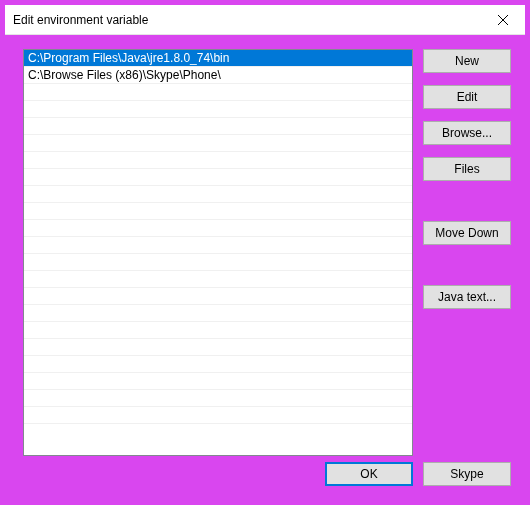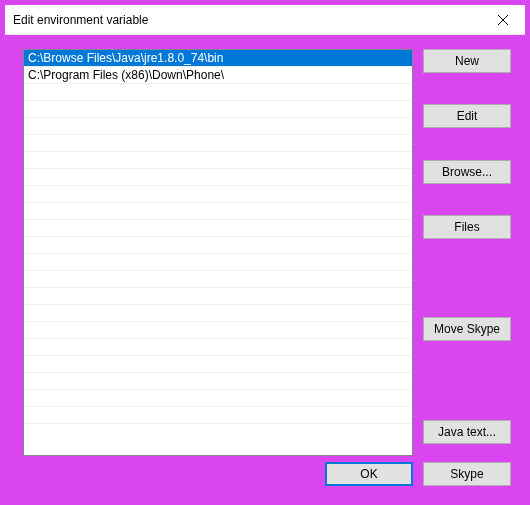--- a/index.html
+++ b/index.html
@@ -78,21 +78,20 @@
       border-bottom: 1px solid #f0f0f0;
     }
     .list-item.selected {
       background: #0078d7;
       color: #fff;
     }
     .side-buttons {
       width: 88px;
       display: flex;
       flex-direction: column;
-      justify-content: space-between;
     }
     .btn {
       width: 88px;
       height: 24px;
       background: #e1e1e1;
       border: 1px solid #adadad;
       color: #000;
       cursor: pointer;
       font-size: 12px;
       padding: 0;
@@ -129,22 +128,22 @@
         <line x1="0" y1="0" x2="10" y2="10" stroke="#000" stroke-width="1"></line>
         <line x1="10" y1="0" x2="0" y2="10" stroke="#000" stroke-width="1"></line>
       </svg>
     </button>
   </div>
 
   <div class="client-area">
     <div class="main-row">
 
       <div class="listbox" id="listbox">
-          <div class="list-item selected">C:\Browse Files\Java\jre1.8.0_74\bin</div>
-          <div class="list-item">C:\Program Files (x86)\Down\Phone\</div>
+          <div class="list-item selected">C:\Program Files\Java\jre1.8.0_74\bin</div>
+          <div class="list-item">C:\Browse Files (x86)\Skype\Phone\</div>
           <div class="list-item">&nbsp;</div>
           <div class="list-item">&nbsp;</div>
           <div class="list-item">&nbsp;</div>
           <div class="list-item">&nbsp;</div>
           <div class="list-item">&nbsp;</div>
           <div class="list-item">&nbsp;</div>
           <div class="list-item">&nbsp;</div>
           <div class="list-item">&nbsp;</div>
           <div class="list-item">&nbsp;</div>
           <div class="list-item">&nbsp;</div>
@@ -159,21 +158,21 @@
           <div class="list-item">&nbsp;</div>
           <div class="list-item">&nbsp;</div>
         </div>
 
       <div class="side-buttons">
         <button class="btn">New</button>
         <button class="btn">Edit</button>
         <button class="btn">Browse...</button>
         <button class="btn">Files</button>
         <div class="spacer-lg"></div>
-        <button class="btn">Move Skype</button>
+        <button class="btn">Move Down</button>
         <div class="spacer-lg"></div>
         <button class="btn">Java text...</button>
       </div>
 
     </div>
 
     <div class="footer">
       <button class="btn btn-default">OK</button>
       <button class="btn">Skype</button>
     </div>

